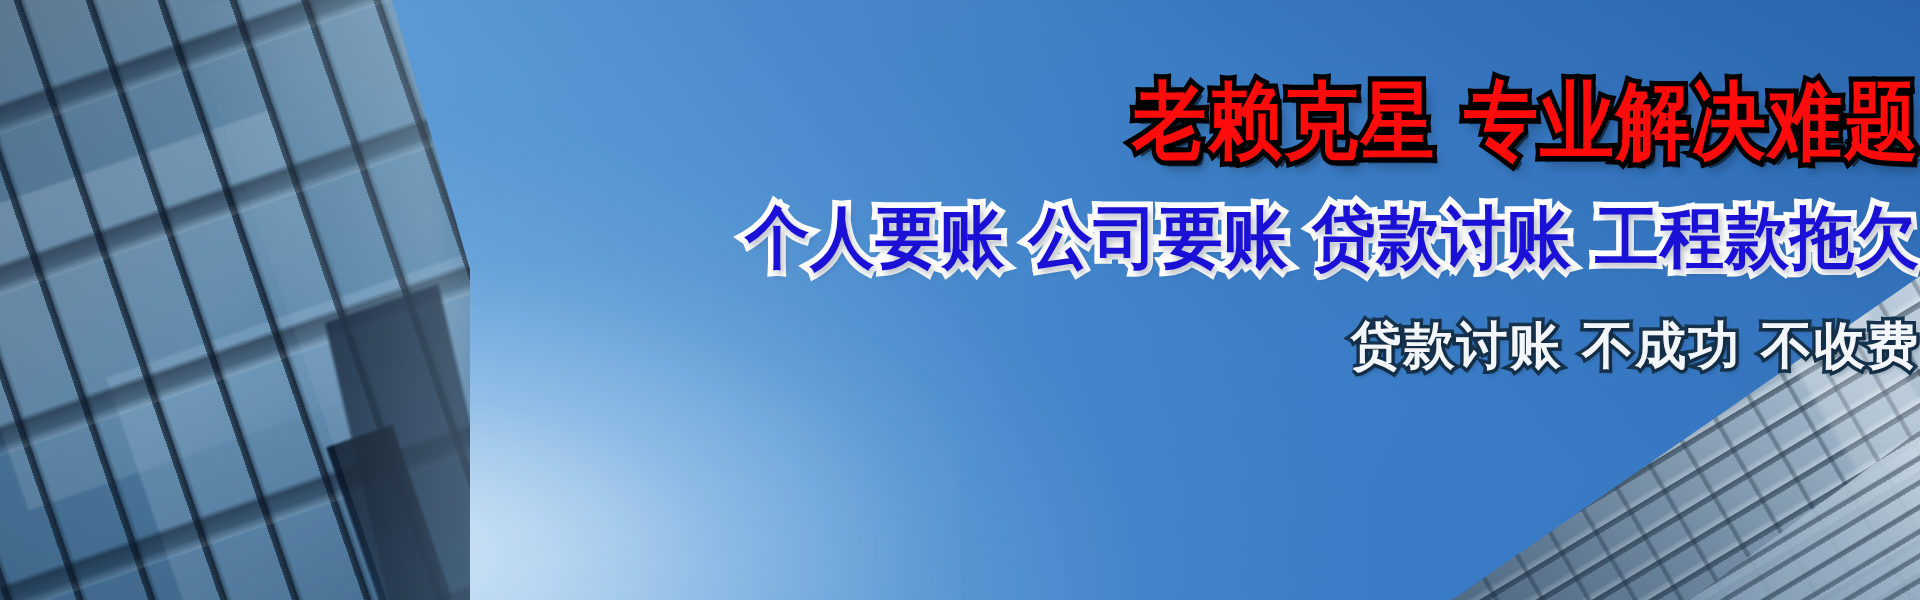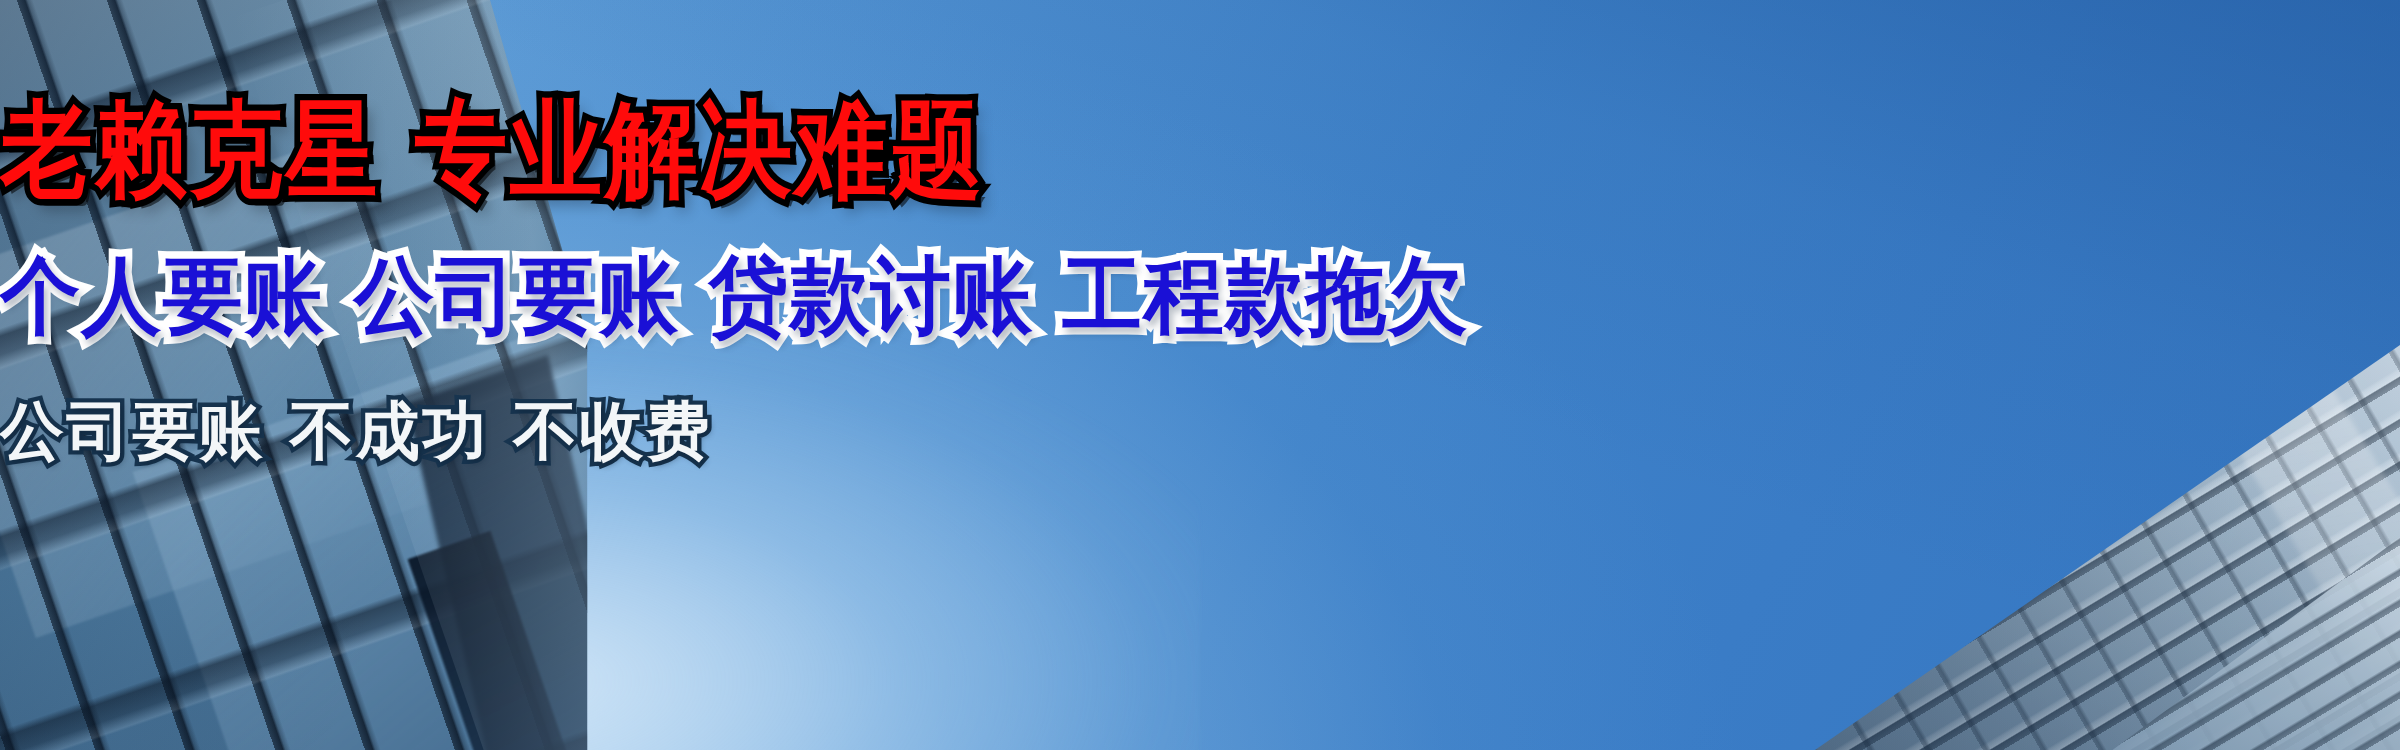--- a/index.html
+++ b/index.html
@@ -163,21 +163,21 @@
       rgba(18,34,52,0.00) 15px,
       rgba(18,34,52,0.40) 15px,
       rgba(18,34,52,0.52) 19px,
       rgba(18,34,52,0.00) 21px);
   }
 
   
   .content{
     position:absolute; inset:0;
     display:flex; flex-direction:column;
-    align-items:flex-start;
+    align-items:flex-end;
   }
 
   .headline{
     margin-top:78px;
     font-size:74px;
     line-height:1;
     font-weight:700;
     color:#FF0B0B;
     letter-spacing:2px;
     white-space:nowrap;
@@ -252,16 +252,16 @@
 
   <div class="bldg-right-far">
     <div class="brf-lines"></div>
   </div>
 
   <div class="content">
     <div class="headline">老赖克星 专业解决难题</div>
 
     <div class="subline">个人要账 公司要账 贷款讨账 工程款拖欠</div>
 
-    <div class="tagline">公司要账 不成功 不收费</div>
+    <div class="tagline">贷款讨账 不成功 不收费</div>
   </div>
 
 </div>
 
 </body></html>

